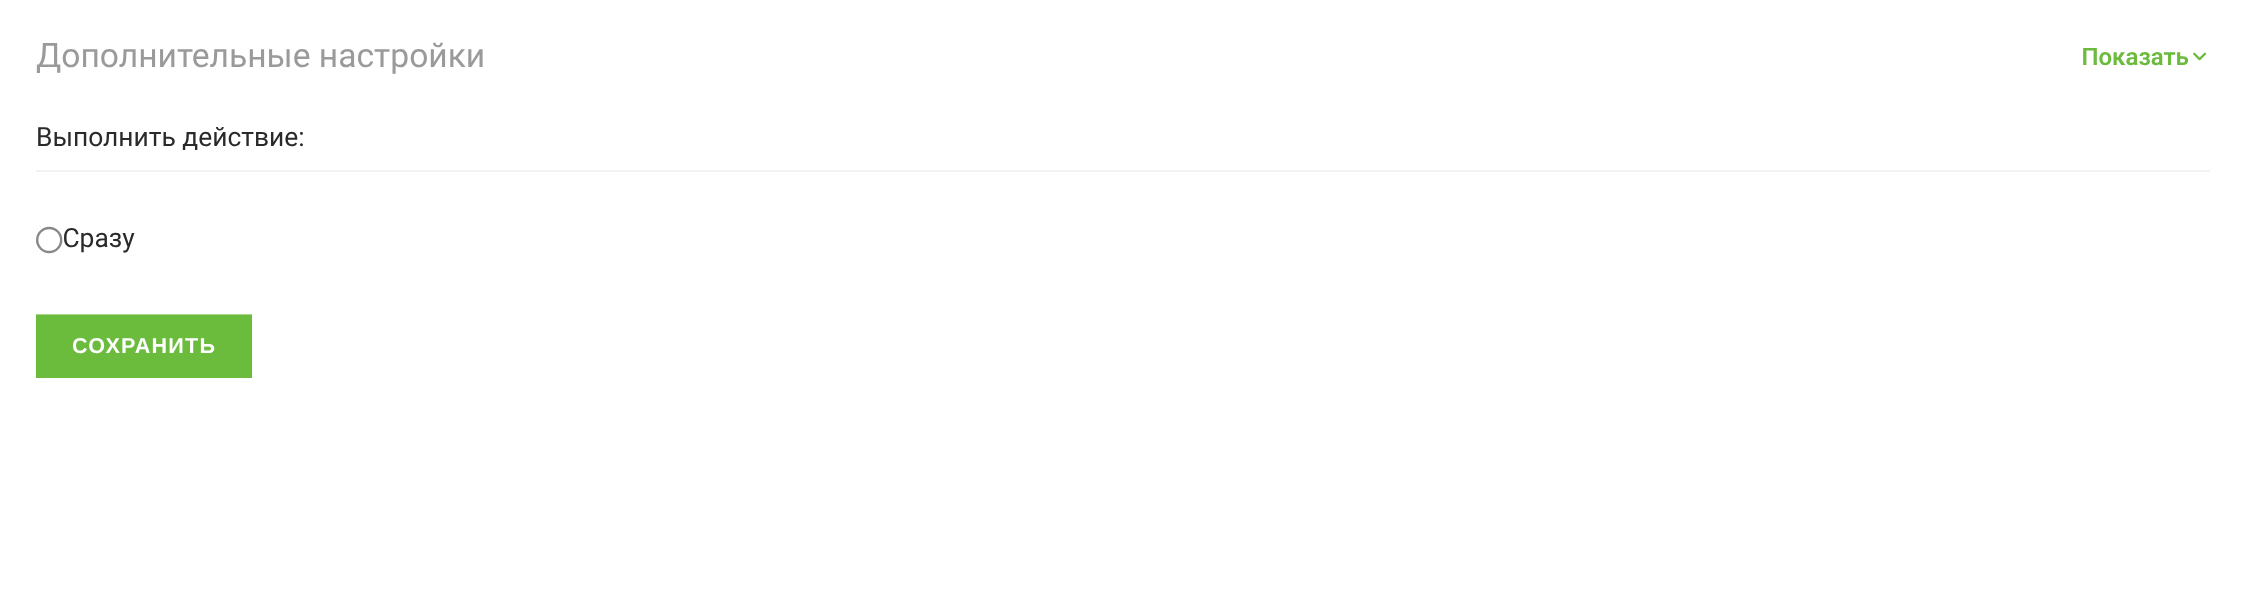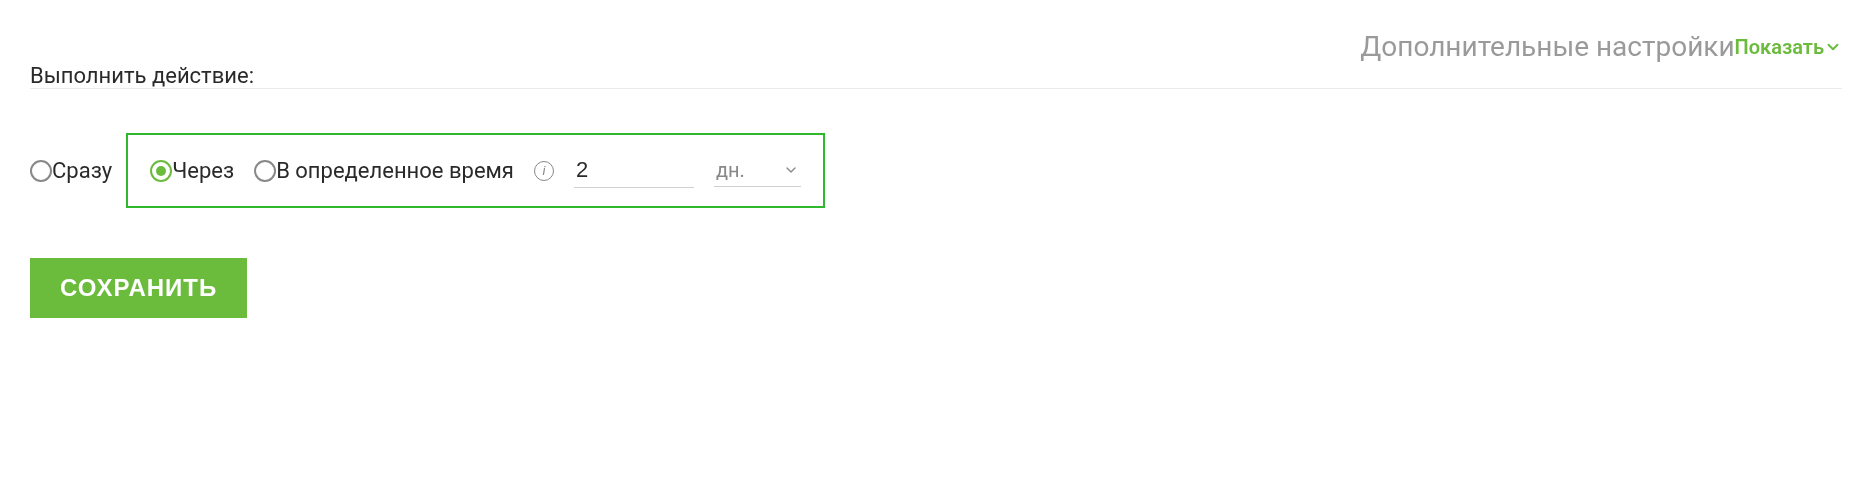--- a/index.html
+++ b/index.html
@@ -8,22 +8,23 @@
       padding: 0;
     }
     body {
       font-family: -apple-system, BlinkMacSystemFont, "Segoe UI", Roboto, Arial, sans-serif;
       background: #fff;
       padding: 30px;
       width: 1872px;
     }
     .header-row {
       display: flex;
-      justify-content: flex-end;
+      justify-content: space-between;
       align-items: center;
+      margin-bottom: 40px;
     }
     .section-title {
       font-size: 28px;
       font-weight: 400;
       color: #9a9a9a;
     }
     .toggle-link {
       display: flex;
       align-items: center;
       font-size: 20px;
@@ -31,20 +32,21 @@
       color: #6bbb3d;
       cursor: pointer;
     }
     .toggle-link svg {
       width: 18px;
       height: 18px;
     }
     .action-label {
       font-size: 22px;
       color: #2a2a2a;
+      margin-bottom: 14px;
     }
     .divider {
       height: 1px;
       background: #eaeaea;
       margin-bottom: 44px;
     }
     .radio-row {
       display: flex;
       align-items: center;
       gap: 14px;
@@ -123,21 +125,21 @@
       padding: 4px 2px;
     }
     .unit-select svg {
       width: 16px;
       height: 16px;
     }
     .save-button {
       background: #6bbb3d;
       color: #fff;
       border: none;
-      font-size: 24px;
+      font-size: 18px;
       font-weight: 600;
       letter-spacing: 1px;
       padding: 16px 30px;
       cursor: pointer;
       text-transform: uppercase;
     }
   </style>
 </head>
 <body>
 
@@ -155,40 +157,18 @@
 
 <div class="action-label">Выполнить действие:</div>
 <div class="divider"></div>
 
 <div class="radio-row">
   <div class="radio-option">
     <div class="radio-circle"></div>
     <span class="radio-label">Сразу</span>
   </div>
 
-  <div class="highlighted-group">
-    <div class="radio-option">
-      <div class="radio-circle selected"></div>
-      <span class="radio-label">Через</span>
-    </div>
-
-    <div class="radio-option">
-      <div class="radio-circle"></div>
-      <span class="radio-label">В определенное время</span>
-    </div>
-
-    <div class="info-icon">i</div>
-
-    <input class="number-input" type="text" value="2" style="">
-
-    <div class="unit-select">
-      <span>дн.</span>
-      <svg viewBox="0 0 24 24" fill="none" stroke="#888" stroke-width="2" stroke-linecap="round" stroke-linejoin="round">
-        <polyline points="6 9 12 15 18 9"></polyline>
-      </svg>
-    </div>
-  </div>
 </div>
 
 <button class="save-button">СОХРАНИТЬ</button>
 
 
 
 
 </body></html>

